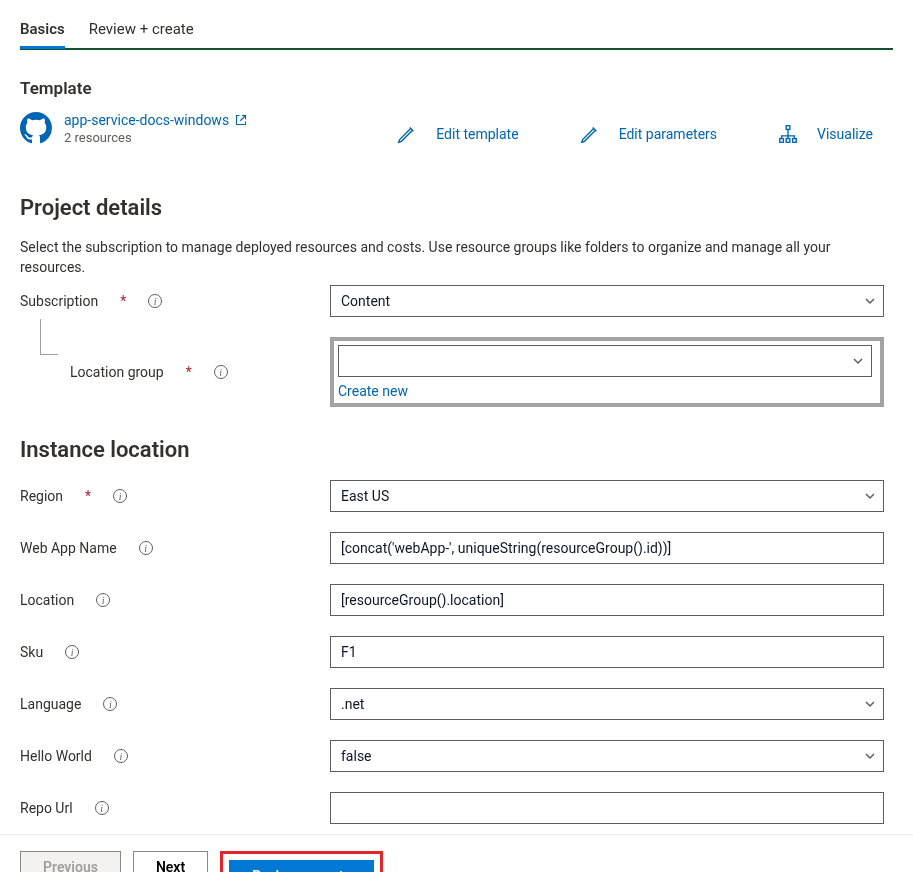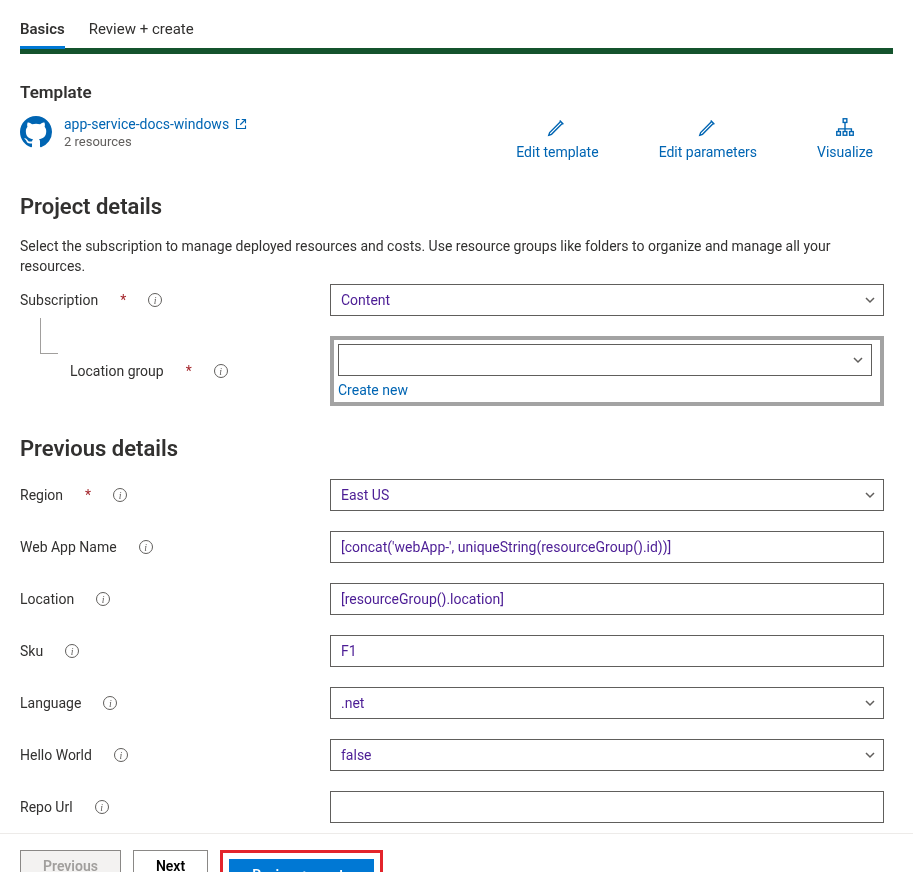--- a/index.html
+++ b/index.html
@@ -10,21 +10,21 @@
     color: #323130;
     background: #fff;
   }
   .page {
     padding: 20px 20px 0 20px;
     width: 913px;
   }
   .tabs {
     display: flex;
     gap: 24px;
-    border-bottom: 6px solid #14532d;
+    border-bottom: 2px solid #14532d;
     margin-bottom: 28px;
   }
   .tab {
     padding: 0 0 10px 0;
     font-size: 15px;
     color: #323130;
     cursor: pointer;
     position: relative;
   }
   .tab.active {
@@ -37,22 +37,22 @@
     height: 3px;
     background: #0078d4;
   }
   .section-title {
     font-size: 17px;
     font-weight: 600;
     margin: 0 0 14px 0;
   }
   .template-row {
     display: flex;
-    align-items: flex-start;
-    margin-bottom: 34px;
+    align-items: flex-end;
+    margin-bottom: 50px;
   }
   .template-left {
     display: flex;
     align-items: flex-start;
     gap: 12px;
     min-width: 300px;
     flex-shrink: 0;
   }
   .gh-icon { width: 32px; height: 32px; color: #0065b3; }
   .template-link {
@@ -70,25 +70,25 @@
   }
   .template-actions {
     display: flex;
     gap: 60px;
     flex: 1;
     justify-content: flex-end;
     margin-right: 20px;
   }
   .action {
     display: flex;
-    flex-direction: column;
+    flex-direction: row;
     align-items: center;
     color: #0065b3;
     cursor: pointer;
-    gap: 6px;
+    gap: 18px;
   }
   .action svg { width: 22px; height: 22px; stroke: #0065b3; fill: none; stroke-width: 1.5; }
   .desc {
     color: #323130;
     font-size: 14px;
     line-height: 1.4;
     margin-bottom: 8px;
     max-width: 820px;
   }
   .form-row {
@@ -129,21 +129,21 @@
   }
   .input-col { flex: 1; max-width: 554px; }
   select, input[type=text] {
     width: 100%;
     height: 32px;
     border: 1px solid #605e5c;
     padding: 7px 10px;
     font-size: 14px;
     font-family: inherit;
     background: #fff;
-    color: #4c1d95;
+    color: #0f172a;
   }
   .select-wrap { position: relative; }
   .select-wrap select {
     appearance: none;
     -webkit-appearance: none;
     padding-right: 30px;
   }
   .chev {
     position: absolute;
     right: 8px;
@@ -285,21 +285,21 @@
           </select>
           <svg class="chev" viewBox="0 0 12 12" stroke="currentColor" fill="none" stroke-width="1.5">
               <path d="M2 4l4 4 4-4"></path>
             </svg>
         </div>
         <span class="linkish">Create new</span>
       </div>
     </div>
   </div>
 
-  <h3 class="sub">Previous details</h3>
+  <h3 class="sub">Instance location</h3>
 
   <div class="form-row">
     <div class="label-col">
       <span>Region</span>
       <span class="required">*</span>
       <span class="info-icon">i</span>
     </div>
     <div class="input-col">
       <div class="select-wrap">
         <select>

